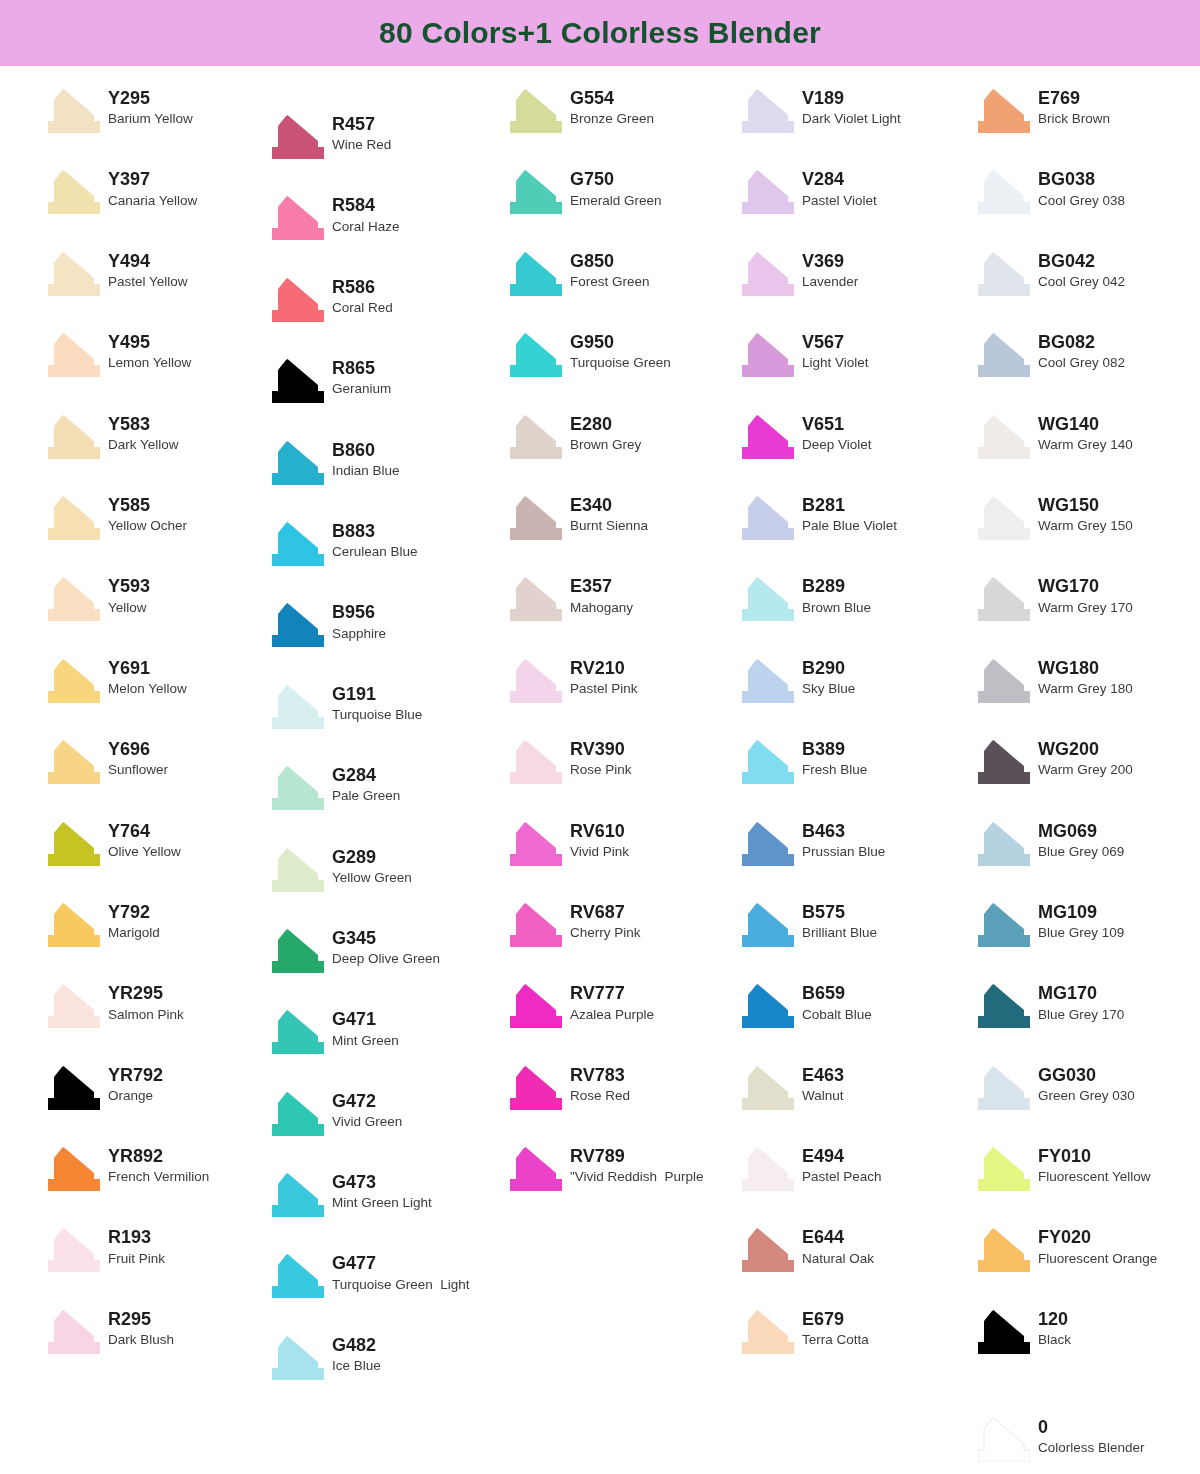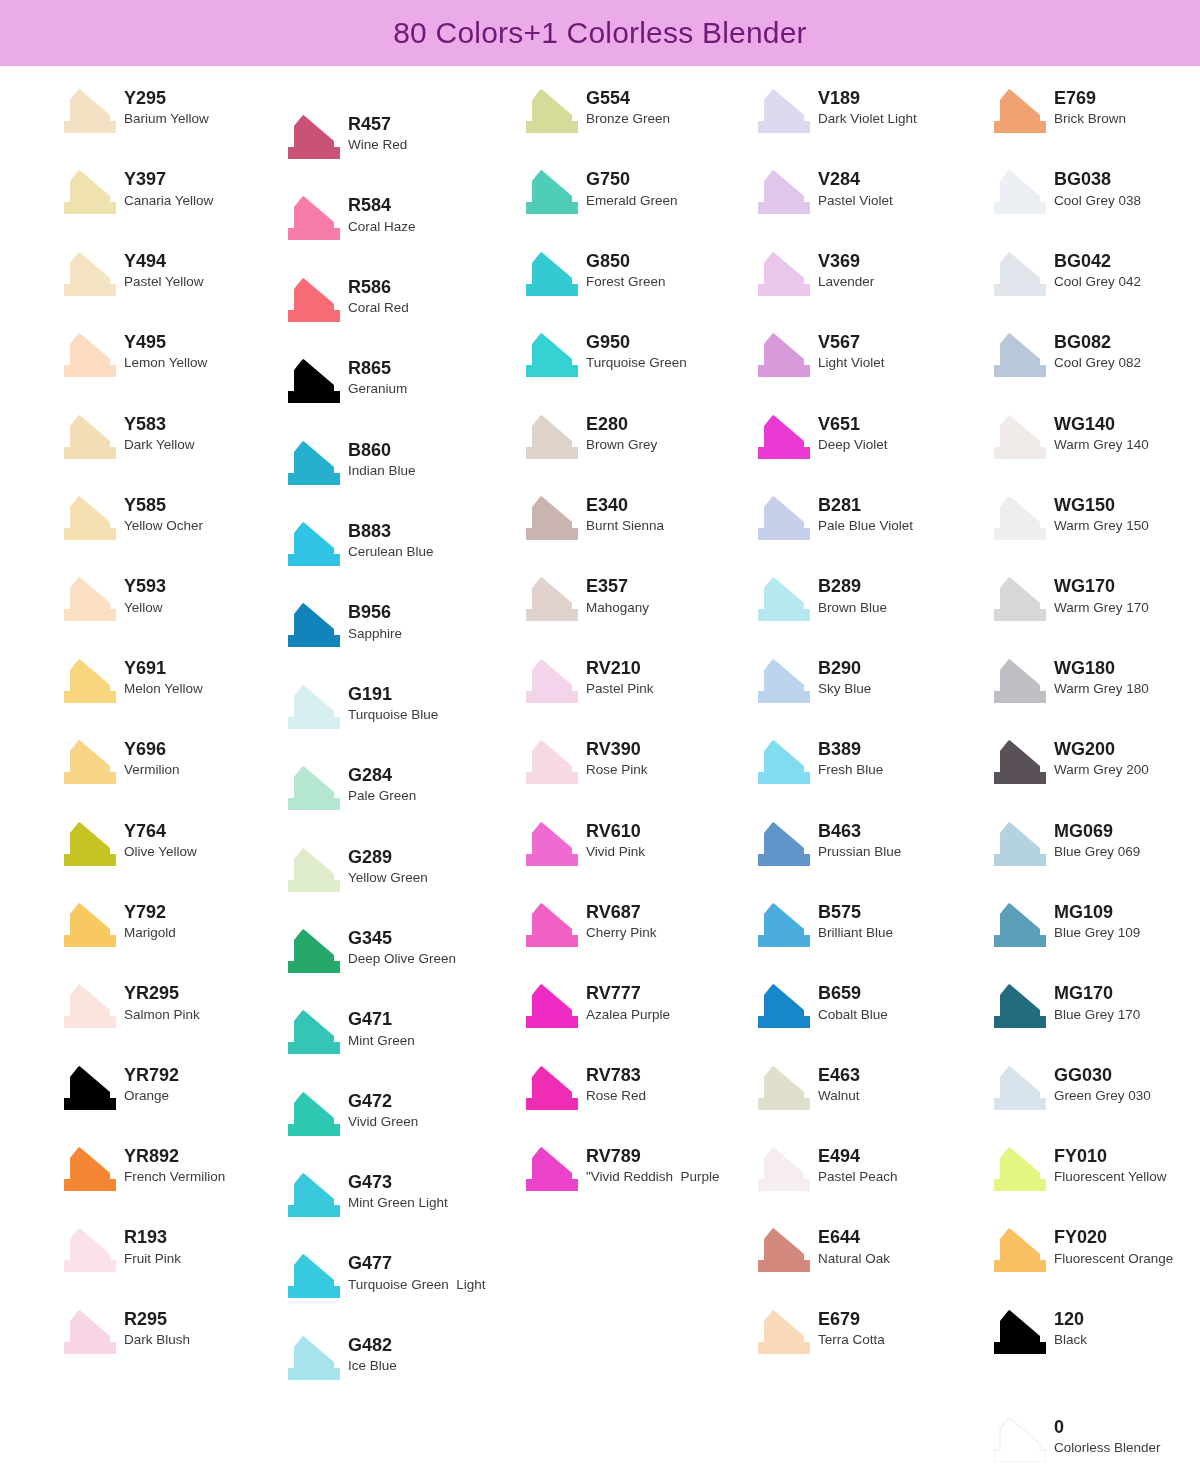--- a/index.html
+++ b/index.html
@@ -25,32 +25,32 @@
     position: absolute;
     top: 0; left: 0;
     width: 1200px;
     height: 66px;
     background: #eaabe8;
     display: flex;
     align-items: center;
     justify-content: center;
   }
   .banner-title {
-    color: #701a75;
+    color: #14532d;
     font-size: 30px;
-    font-weight: normal;
+    font-weight: bold;
     letter-spacing: 0.2px;
     line-height: 1;
     white-space: nowrap;
   }
 
   
   .grid {
     position: absolute;
-    top: 66px; left: 16px;
+    top: 66px; left: 0;
     width: 1076px;
     height: 1408px;
   }
 
   .column {
     position: absolute;
     top: 0;
     width: 232px;
   }
   .col-0 { left: 48px;  }
@@ -207,21 +207,21 @@
           </div>
         </div>
         <div class="swatch-row">
           <div class="nib">
             <svg class="nib-svg" viewBox="0 0 52 45">
               <path class="nib-fill" d="M14,2 L15.5,1 L46,27 L46,33 L52,33 L52,45 L0,45 L0,33 L6,33 L6,12 Z" fill="#f8d486"></path>
             </svg>
           </div>
           <div class="labels">
             <div class="code">Y696</div>
-            <div class="name">Vermilion</div>
+            <div class="name">Sunflower</div>
           </div>
         </div>
         <div class="swatch-row">
           <div class="nib">
             <svg class="nib-svg" viewBox="0 0 52 45">
               <path class="nib-fill" d="M14,2 L15.5,1 L46,27 L46,33 L52,33 L52,45 L0,45 L0,33 L6,33 L6,12 Z" fill="#c6c425"></path>
             </svg>
           </div>
           <div class="labels">
             <div class="code">Y764</div>

